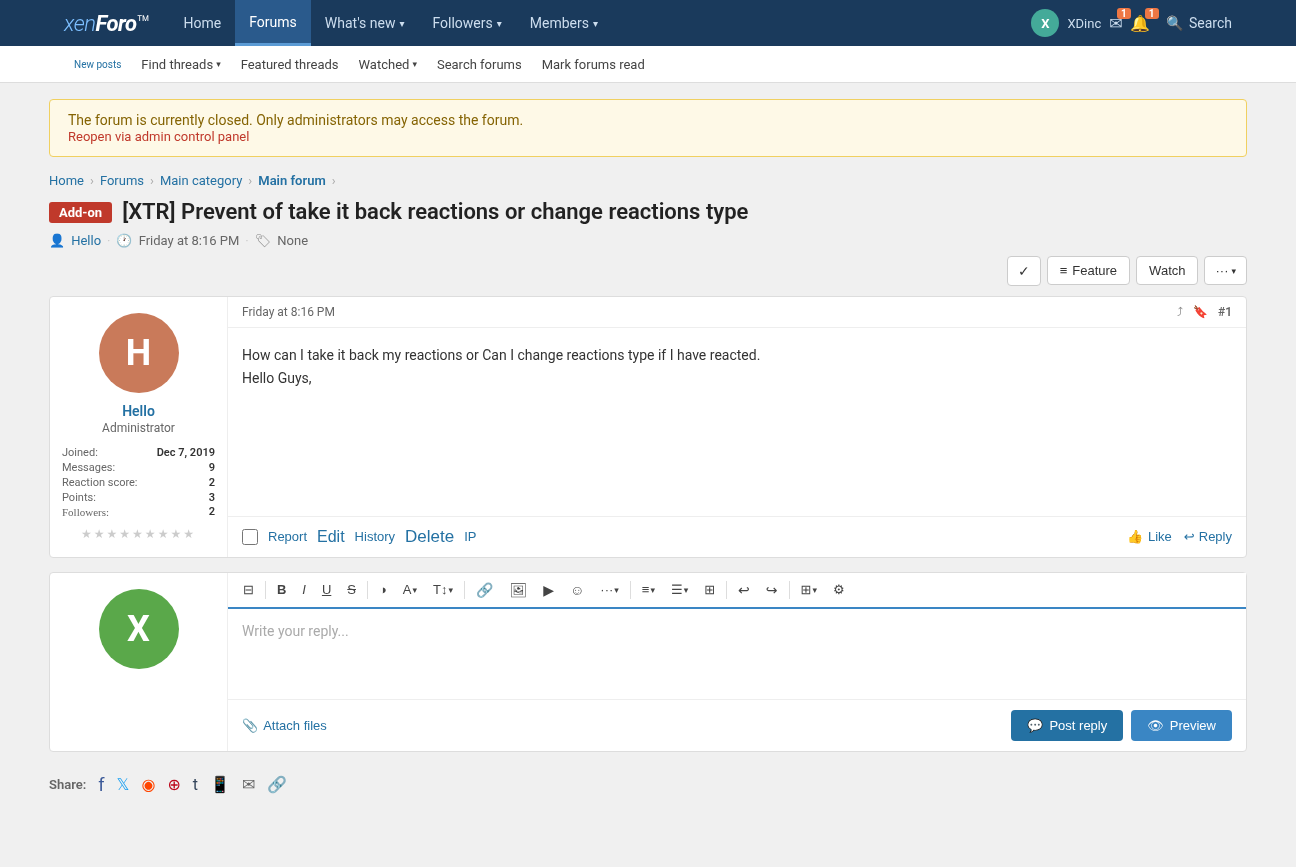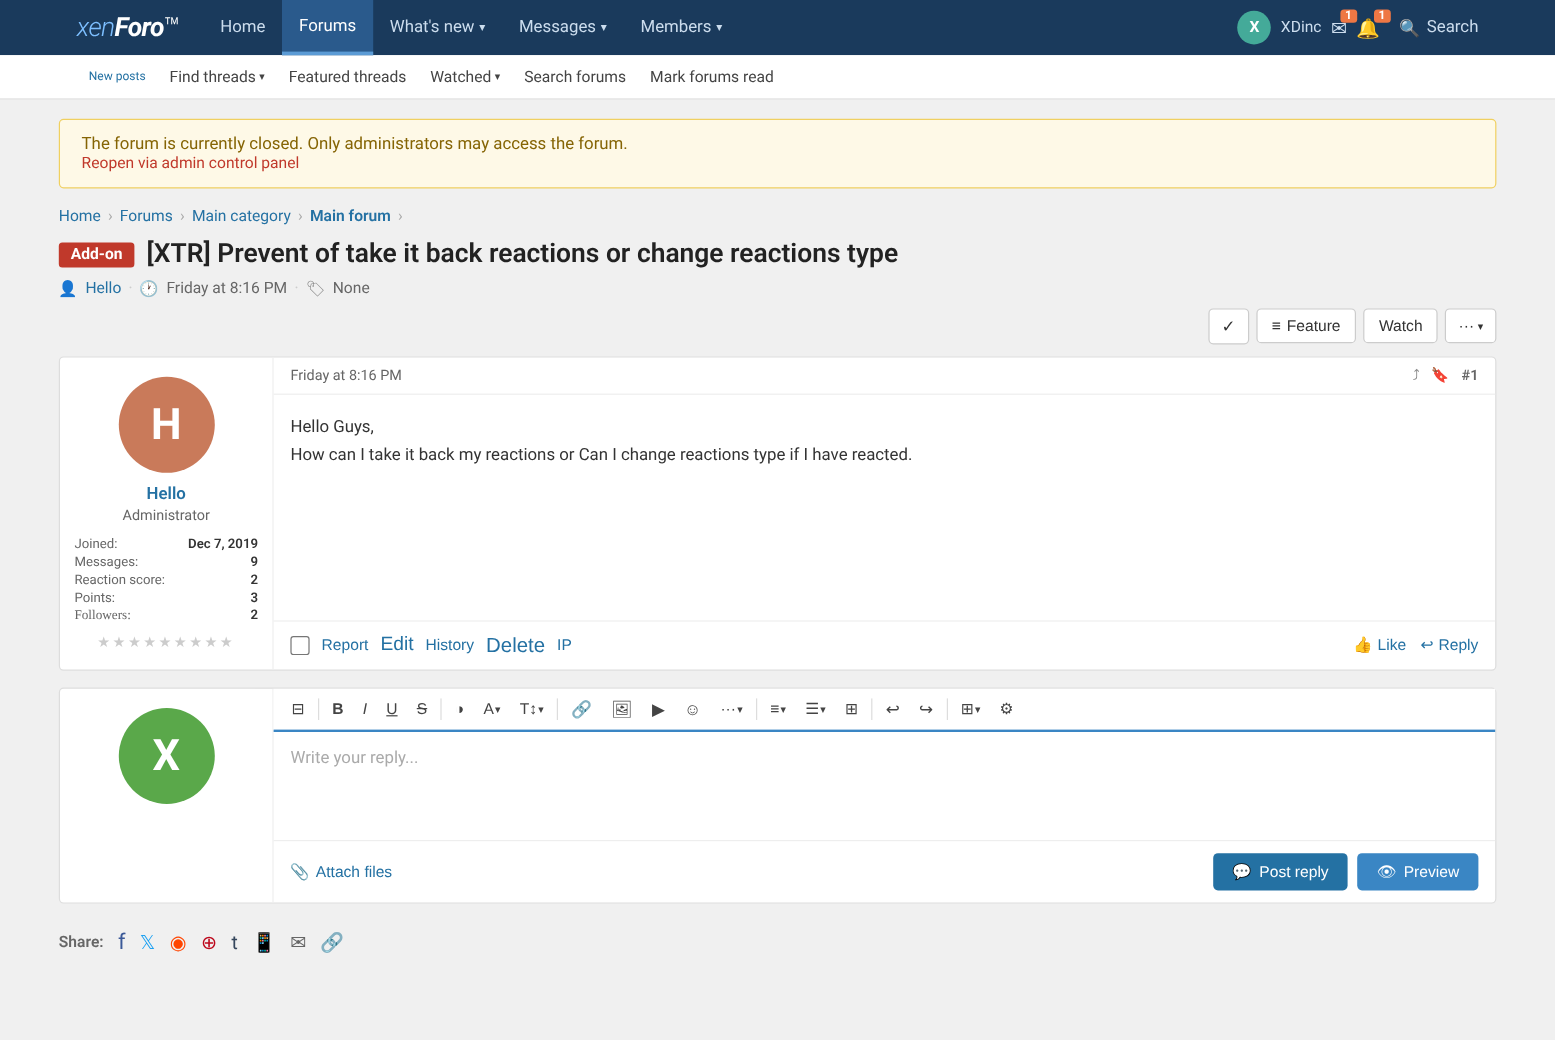--- a/index.html
+++ b/index.html
@@ -14,21 +14,21 @@
       <span style="color:#7dbfff; font-style:italic;">xen</span><span style="color:#fff; font-style:italic; font-weight:700;">Foro</span>™
     </div>
     <div style="display:flex; align-items:center; flex:1; height:46px;">
       <a style="color:#cde; padding:0 14px; height:46px; display:flex; align-items:center; cursor:pointer; font-size:14px; text-decoration:none;">Home</a>
       <a style="color:#fff; padding:0 14px; height:46px; display:flex; align-items:center; cursor:pointer; font-size:14px; text-decoration:none; background:#2a5a8c; border-bottom:3px solid #5b9bd5;">Forums</a>
       <a style="color:#cde; padding:0 14px; height:46px; display:flex; align-items:center; cursor:pointer; font-size:14px; text-decoration:none; gap:4px;">
           <span>What's new</span>
           <span style="font-size:10px;">▾</span>
         </a>
       <a style="color:#cde; padding:0 14px; height:46px; display:flex; align-items:center; cursor:pointer; font-size:14px; text-decoration:none; gap:4px;">
-          <span>Messages</span>
+          <span>Followers</span>
           <span style="font-size:10px;">▾</span>
         </a>
       <a style="color:#cde; padding:0 14px; height:46px; display:flex; align-items:center; cursor:pointer; font-size:14px; text-decoration:none; gap:4px;">
           <span>Members</span>
           <span style="font-size:10px;">▾</span>
         </a>
     </div>
     <div style="display:flex; align-items:center; gap:8px;">
       <div style="width:28px; height:28px; border-radius:50%; background:#4a9; display:flex; align-items:center; justify-content:center; color:#fff; font-weight:700; font-size:13px; cursor:pointer;">X</div>
       <span style="color:#cde; font-size:13px; cursor:pointer;">XDinc</span>
@@ -149,22 +149,22 @@
     <div style="flex:1; display:flex; flex-direction:column;">
       <div style="padding:8px 14px; border-bottom:1px solid #eee; display:flex; align-items:center; justify-content:space-between; color:#666; font-size:12px;">
         <span>Friday at 8:16 PM</span>
         <div style="display:flex; align-items:center; gap:10px; color:#888;">
           <span style="cursor:pointer;" title="Share">⤴</span>
           <span style="cursor:pointer;" title="Bookmark">🔖</span>
           <span style="color:#666; font-weight:600;">#1</span>
         </div>
       </div>
       <div style="padding:16px 14px; flex:1; line-height:1.7; color:#333; font-size:14px;">
+        <div>How can I take it back my reactions or Can I change reactions type if I have reacted.</div>
         <div>Hello Guys,</div>
-        <div>How can I take it back my reactions or Can I change reactions type if I have reacted.</div>
       </div>
       <div style="padding:10px 14px; border-top:1px solid #eee; display:flex; align-items:center; justify-content:space-between;">
         <div style="display:flex; align-items:center; gap:10px;">
           <input type="checkbox" style="width: 16px; height: 16px; cursor: pointer;">
           <button style="color:#2471a3; background:none; border:none; cursor:pointer; font-size:13px; padding:0;">Report</button>
           <button style="color:#2471a3; background:none; border:none; cursor:pointer; font-size:16px; padding:0;">Edit</button>
           <button style="color:#2471a3; background:none; border:none; cursor:pointer; font-size:13px; padding:0;">History</button>
           <button style="color:#2471a3; background:none; border:none; cursor:pointer; font-size:17px; padding:0;">Delete</button>
           <button style="color:#2471a3; background:none; border:none; cursor:pointer; font-size:13px; padding:0;">IP</button>
         </div>

